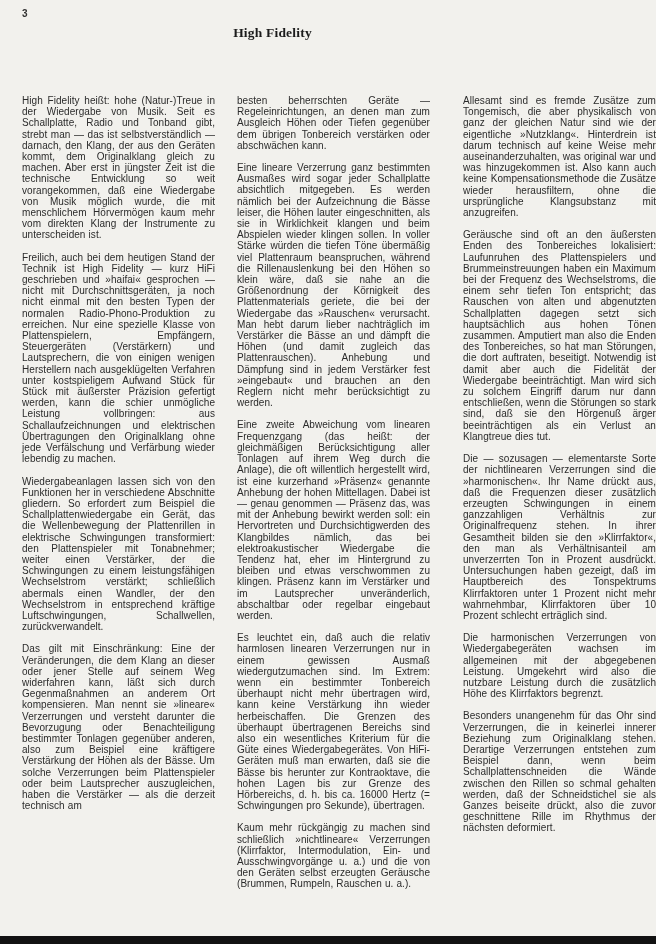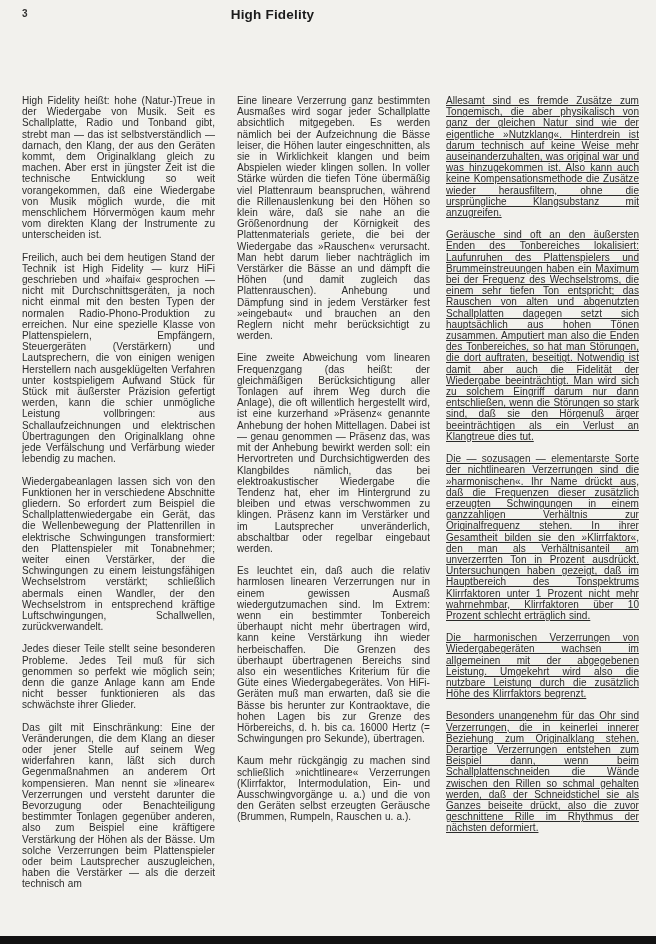--- a/index.html
+++ b/index.html
@@ -21,41 +21,42 @@
     position: absolute;
     left: 22px;
     top: 8px;
     font-size: 10px;
     font-weight: bold;
     color: #333;
   }
   .page-title {
     position: absolute;
     left: 0;
-    top: 7px;
+    top: 25px;
     width: 545px;
     text-align: center;
     font-size: 13.5px;
     font-weight: bold;
     letter-spacing: 0.2px;
     color: #1c1c1c;
+    font-family: Liberation Serif, serif;
   }
   .columns {
     position: absolute;
     left: 22px;
     top: 95px;
     right: 16px;
     display: flex;
   }
   .col {
     width: 193px;
     flex: 0 0 193px;
   }
   .col + .col { margin-left: 22px; }
-  .col:nth-child(3) { margin-left: 16px; text-decoration: underline; }
+  .col:nth-child(3) { margin-left: 33px; }
   .col p {
     margin: 0 0 11px 0;
     font-size: 10px;
     line-height: 11.2px;
     text-align: justify;
     letter-spacing: 0.05px;
     word-spacing: 0.3px;
     color: #2b2b2b;
   }
   .bottom-rule {
@@ -72,24 +73,24 @@
 
 <div class="page">
   <div class="page-number">3</div>
   <div class="page-title">High Fidelity</div>
 
   <div class="columns">
     <div class="col">
         <p>High Fidelity heißt: hohe (Natur-)Treue in der Wiedergabe von Musik. Seit es Schallplatte, Radio und Tonband gibt, strebt man — das ist selbstverständlich — darnach, den Klang, der aus den Geräten kommt, dem Originalklang gleich zu machen. Aber erst in jüngster Zeit ist die technische Entwicklung so weit vorangekommen, daß eine Wiedergabe von Musik möglich wurde, die mit menschlichem Hörvermögen kaum mehr vom direkten Klang der Instrumente zu unterscheiden ist.</p>
         <p>Freilich, auch bei dem heutigen Stand der Technik ist High Fidelity — kurz HiFi geschrieben und »haifai« gesprochen — nicht mit Durchschnittsgeräten, ja noch nicht einmal mit den besten Typen der normalen Radio-Phono-Produktion zu erreichen. Nur eine spezielle Klasse von Plattenspielern, Empfängern, Steuergeräten (Verstärkern) und Lautsprechern, die von einigen wenigen Herstellern nach ausgeklügelten Verfahren unter kostspieligem Aufwand Stück für Stück mit äußerster Präzision gefertigt werden, kann die schier unmögliche Leistung vollbringen: aus Schallaufzeichnungen und elektrischen Übertragungen den Originalklang ohne jede Verfälschung und Verfärbung wieder lebendig zu machen.</p>
         <p>Wiedergabeanlagen lassen sich von den Funktionen her in verschiedene Abschnitte gliedern. So erfordert zum Beispiel die Schallplattenwiedergabe ein Gerät, das die Wellenbewegung der Plattenrillen in elektrische Schwingungen transformiert: den Plattenspieler mit Tonabnehmer; weiter einen Verstärker, der die Schwingungen zu einem leistungsfähigen Wechselstrom verstärkt; schließlich abermals einen Wandler, der den Wechselstrom in entsprechend kräftige Luftschwingungen, Schallwellen, zurückverwandelt.</p>
-        <p>Jedes dieser Teile stellt seine besonderen Probleme. Jedes Teil muß für sich genommen so perfekt wie möglich sein; denn die ganze Anlage kann am Ende nicht besser funktionieren als das schwächste ihrer Glieder.</p>
         <p>Das gilt mit Einschränkung: Eine der Veränderungen, die dem Klang an dieser oder jener Stelle auf seinem Weg widerfahren kann, läßt sich durch Gegenmaßnahmen an anderem Ort kompensieren. Man nennt sie »lineare« Verzerrungen und versteht darunter die Bevorzugung oder Benachteiligung bestimmter Tonlagen gegenüber anderen, also zum Beispiel eine kräftigere Verstärkung der Höhen als der Bässe. Um solche Verzerrungen beim Plattenspieler oder beim Lautsprecher auszugleichen, haben die Verstärker — als die derzeit technisch am</p>
       </div>
     <div class="col">
+        <p>besten beherrschten Geräte — Regeleinrichtungen, an denen man zum Ausgleich Höhen oder Tiefen gegenüber dem übrigen Tonbereich verstärken oder abschwächen kann.</p>
         <p>Eine lineare Verzerrung ganz bestimmten Ausmaßes wird sogar jeder Schallplatte absichtlich mitgegeben. Es werden nämlich bei der Aufzeichnung die Bässe leiser, die Höhen lauter eingeschnitten, als sie in Wirklichkeit klangen und beim Abspielen wieder klingen sollen. In voller Stärke würden die tiefen Töne übermäßig viel Plattenraum beanspruchen, während die Rillenauslenkung bei den Höhen so klein wäre, daß sie nahe an die Größenordnung der Körnigkeit des Plattenmaterials geriete, die bei der Wiedergabe das »Rauschen« verursacht. Man hebt darum lieber nachträglich im Verstärker die Bässe an und dämpft die Höhen (und damit zugleich das Plattenrauschen). Anhebung und Dämpfung sind in jedem Verstärker fest »eingebaut« und brauchen an den Reglern nicht mehr berücksichtigt zu werden.</p>
         <p>Eine zweite Abweichung vom linearen Frequenzgang (das heißt: der gleichmäßigen Berücksichtigung aller Tonlagen auf ihrem Weg durch die Anlage), die oft willentlich hergestellt wird, ist eine kurzerhand »Präsenz« genannte Anhebung der hohen Mittellagen. Dabei ist — genau genommen — Präsenz das, was mit der Anhebung bewirkt werden soll: ein Hervortreten und Durchsichtigwerden des Klangbildes nämlich, das bei elektroakustischer Wiedergabe die Tendenz hat, eher im Hintergrund zu bleiben und etwas verschwommen zu klingen. Präsenz kann im Verstärker und im Lautsprecher unveränderlich, abschaltbar oder regelbar eingebaut werden.</p>
         <p>Es leuchtet ein, daß auch die relativ harmlosen linearen Verzerrungen nur in einem gewissen Ausmaß wiedergutzumachen sind. Im Extrem: wenn ein bestimmter Tonbereich überhaupt nicht mehr übertragen wird, kann keine Verstärkung ihn wieder herbeischaffen. Die Grenzen des überhaupt übertragenen Bereichs sind also ein wesentliches Kriterium für die Güte eines Wiedergabegerätes. Von HiFi-Geräten muß man erwarten, daß sie die Bässe bis herunter zur Kontraoktave, die hohen Lagen bis zur Grenze des Hörbereichs, d. h. bis ca. 16000 Hertz (= Schwingungen pro Sekunde), übertragen.</p>
         <p>Kaum mehr rückgängig zu machen sind schließlich »nichtlineare« Verzerrungen (Klirrfaktor, Intermodulation, Ein- und Ausschwingvorgänge u. a.) und die von den Geräten selbst erzeugten Geräusche (Brummen, Rumpeln, Rauschen u. a.).</p>
       </div>
     <div class="col">
         <p>Allesamt sind es fremde Zusätze zum Tongemisch, die aber physikalisch von ganz der gleichen Natur sind wie der eigentliche »Nutzklang«. Hinterdrein ist darum technisch auf keine Weise mehr auseinanderzuhalten, was original war und was hinzugekommen ist. Also kann auch keine Kompensationsmethode die Zusätze wieder herausfiltern, ohne die ursprüngliche Klangsubstanz mit anzugreifen.</p>
         <p>Geräusche sind oft an den äußersten Enden des Tonbereiches lokalisiert: Laufunruhen des Plattenspielers und Brummeinstreuungen haben ein Maximum bei der Frequenz des Wechselstroms, die einem sehr tiefen Ton entspricht; das Rauschen von alten und abgenutzten Schallplatten dagegen setzt sich hauptsächlich aus hohen Tönen zusammen. Amputiert man also die Enden des Tonbereiches, so hat man Störungen, die dort auftraten, beseitigt. Notwendig ist damit aber auch die Fidelität der Wiedergabe beeinträchtigt. Man wird sich zu solchem Eingriff darum nur dann entschließen, wenn die Störungen so stark sind, daß sie den Hörgenuß ärger beeinträchtigen als ein Verlust an Klangtreue dies tut.</p>
         <p>Die — sozusagen — elementarste Sorte der nichtlinearen Verzerrungen sind die »harmonischen«. Ihr Name drückt aus, daß die Frequenzen dieser zusätzlich erzeugten Schwingungen in einem ganzzahligen Verhältnis zur Originalfrequenz stehen. In ihrer Gesamtheit bilden sie den »Klirrfaktor«, den man als Verhältnisanteil am unverzerrten Ton in Prozent ausdrückt. Untersuchungen haben gezeigt, daß im Hauptbereich des Tonspektrums Klirrfaktoren unter 1 Prozent nicht mehr wahrnehmbar, Klirrfaktoren über 10 Prozent schlecht erträglich sind.</p>
         <p>Die harmonischen Verzerrungen von Wiedergabegeräten wachsen im allgemeinen mit der abgegebenen Leistung. Umgekehrt wird also die nutzbare Leistung durch die zusätzlich Höhe des Klirrfaktors begrenzt.</p>

